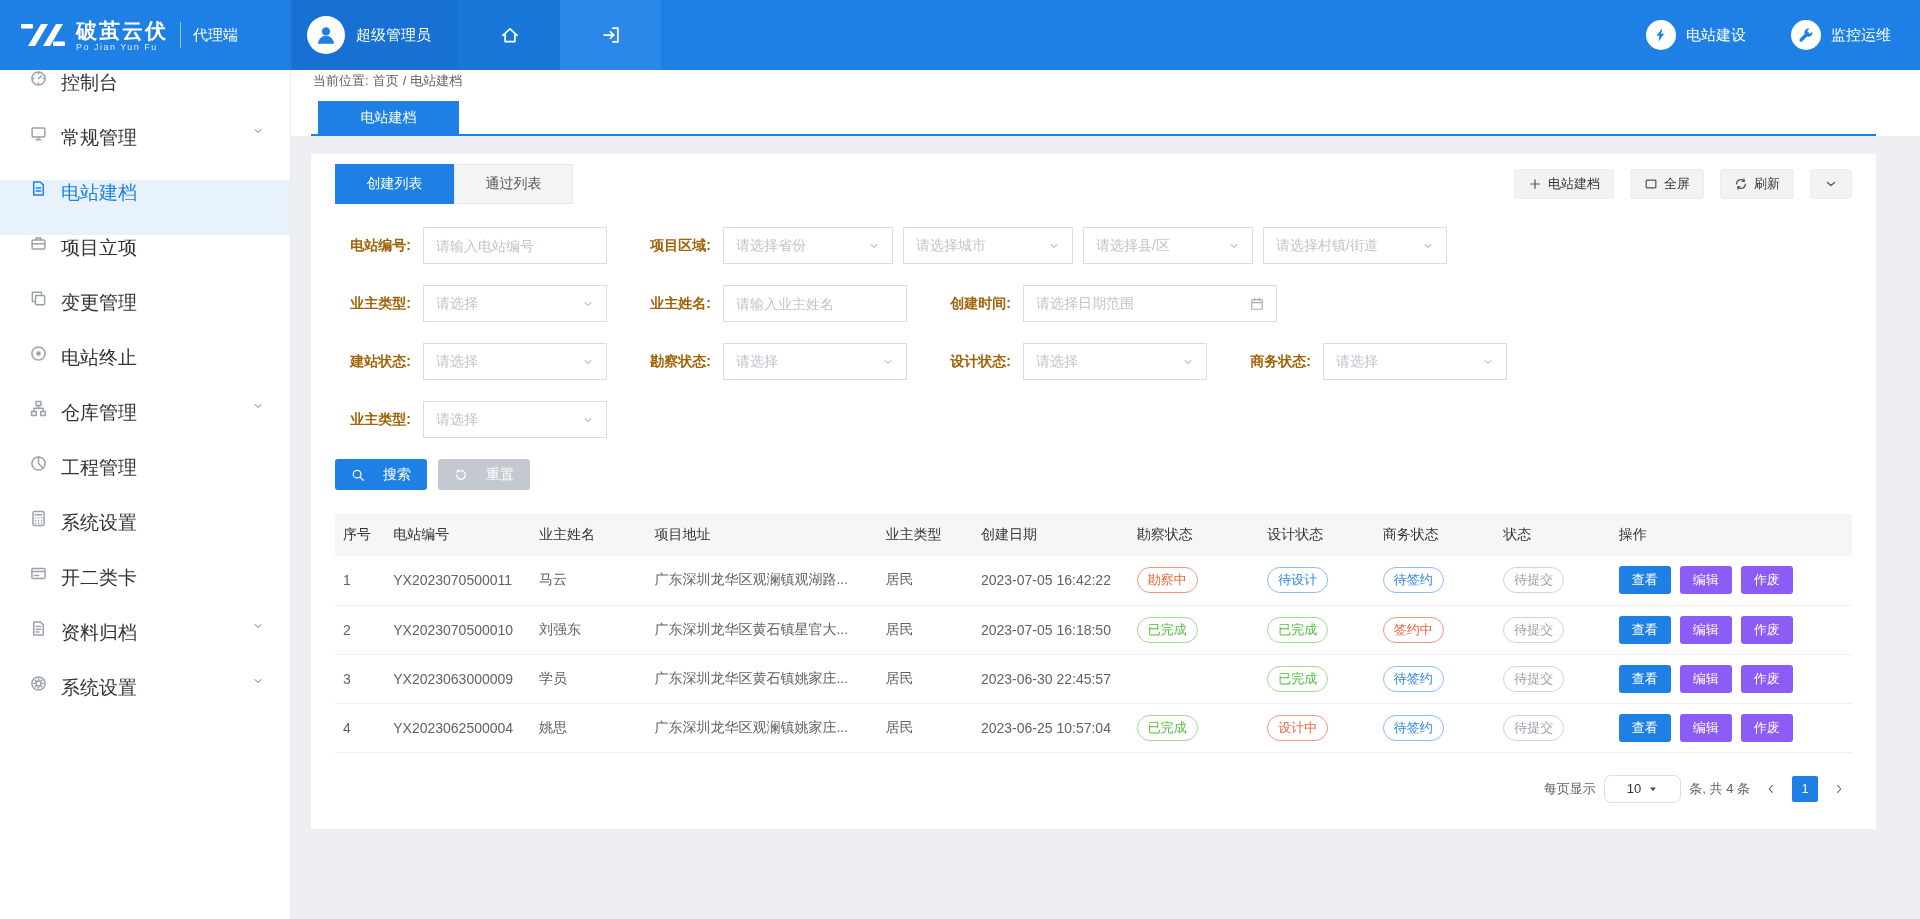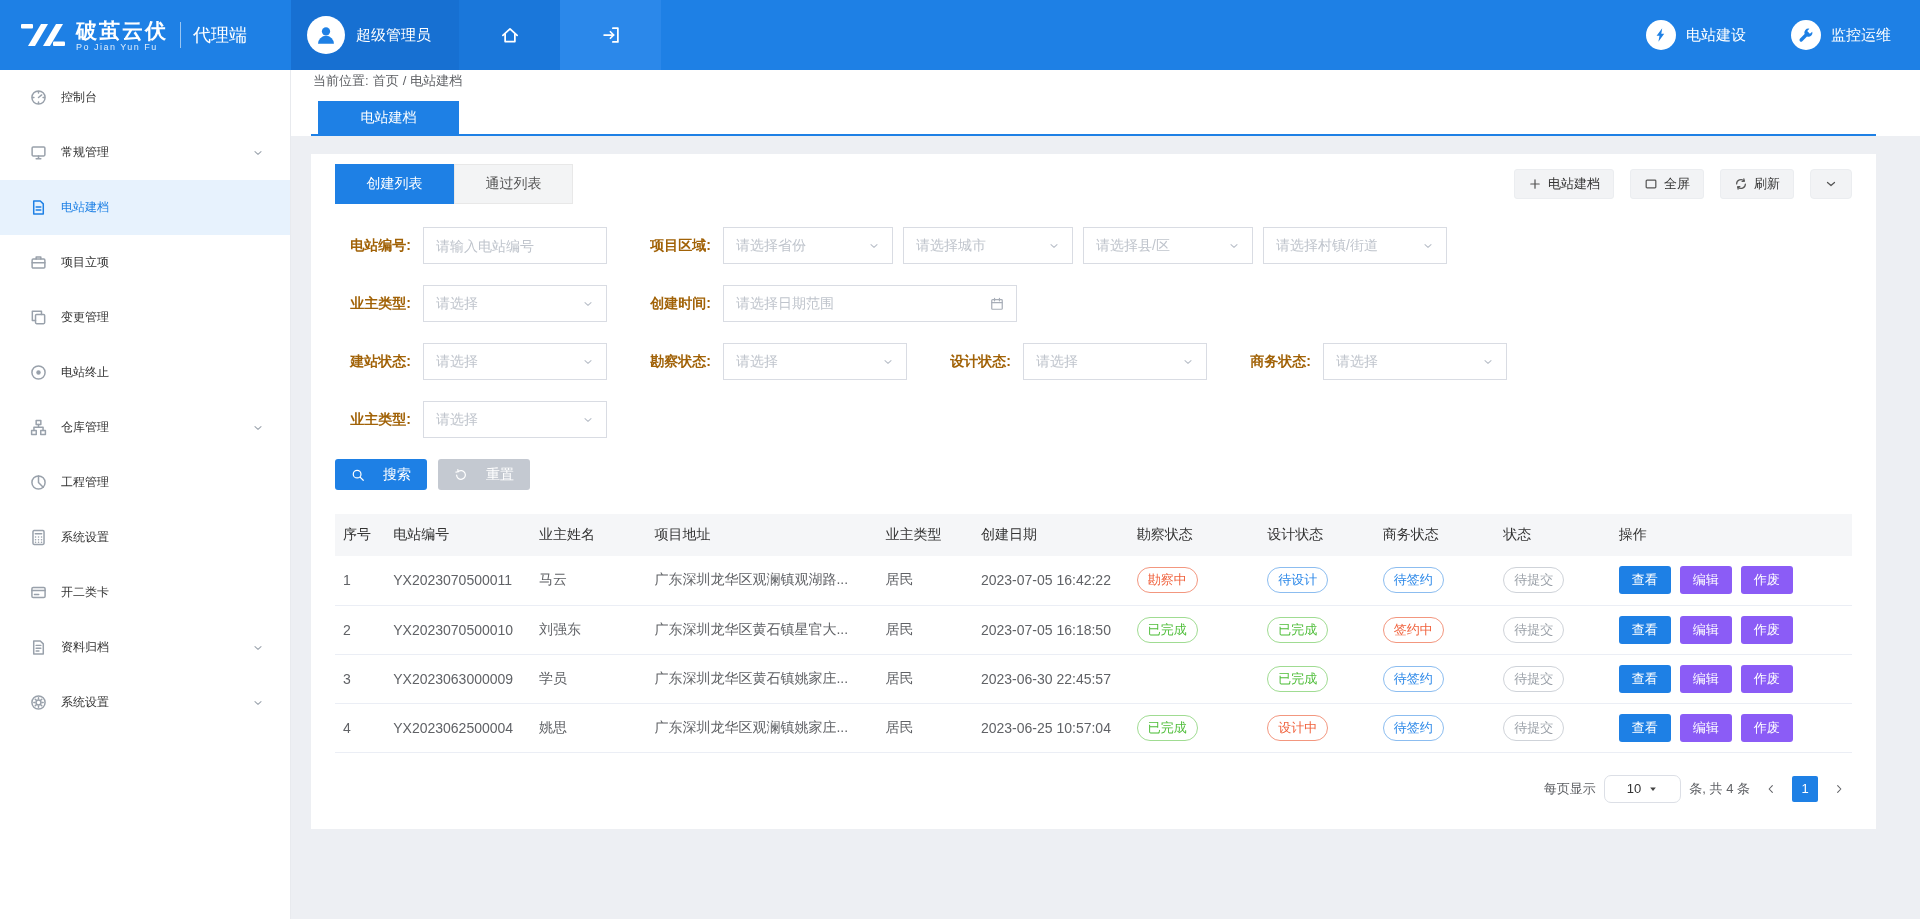--- a/index.html
+++ b/index.html
@@ -13,36 +13,36 @@
 .i20{width:20px;height:20px;display:inline-flex}
 .i22{width:22px;height:22px;display:inline-flex}
 
 
 .header{position:absolute;top:0;left:0;width:1920px;height:70px;background:#1e80e5;display:flex;align-items:stretch;color:#fff;z-index:10}
 .logo-area{width:291px;display:flex;align-items:center;padding-left:20px}
 .logo-mark{width:46px;height:32px;display:inline-flex;margin-right:10px}
 .brand-title{font-size:21px;font-weight:bold;letter-spacing:2px;line-height:23px}
 .brand-sub{font-size:9px;letter-spacing:1.5px;opacity:.85}
 .brand-divider{width:1px;height:26px;background:rgba(255,255,255,.55);margin:0 12px}
-.brand-portal{font-size:18px}
+.brand-portal{font-size:15px}
 .user-seg{width:168px;background:#1770d2;display:flex;align-items:center;gap:11px;padding-left:16px;cursor:pointer}
 .avatar{width:38px;height:38px;border-radius:50%;background:#fff;color:#1e80e5;display:flex;align-items:center;justify-content:center}
 .user-name{font-size:15px;white-space:nowrap}
 .hseg{width:101px;display:flex;align-items:center;justify-content:center;cursor:pointer}
 .home-seg{background:#1a77da}
 .exit-seg{background:#2b88ea}
 .h-spacer{flex:1}
 .modules{display:flex;align-items:center;gap:45px;margin-right:29px}
 .module{display:flex;align-items:center;gap:10px;cursor:pointer}
 .module-icon{width:30px;height:30px;border-radius:50%;background:#fff;color:#1e80e5;display:flex;align-items:center;justify-content:center}
 .module-label{font-size:15px;white-space:nowrap}
 
 
 .sidebar{position:absolute;top:70px;left:0;width:291px;height:849px;background:#fff;border-right:1px solid #e8eaee}
-.side-item{height:55px;display:flex;align-items:center;padding:0 26px 0 30px;cursor:pointer;color:#333;font-size:12px}
+.side-item{height:55px;display:flex;padding:0 26px 0 30px;cursor:pointer;color:#333;font-size:19px}
 .side-item .s-icon{width:17px;height:17px;margin-right:14px;color:#99a1ab;display:inline-flex;flex:none}
 .side-item .s-label{white-space:nowrap}
 .side-item.active{background:#e7f2fd;color:#1e80e5}
 .side-item.active .s-icon{color:#1e80e5}
 .s-chevron{width:12px;height:12px;margin-left:auto;color:#99a1ab;display:inline-flex}
 
 
 .main{position:absolute;left:291px;top:70px;width:1629px;height:849px}
 .top-strip{background:#fff;padding-top:2px}
 .breadcrumb{font-size:13px;color:#606266;padding-left:22px;line-height:18px}
@@ -416,22 +416,26 @@
             <div class="ctrl sel" style="width:184px">
               <span class="ph">请选择</span>
               <span class="chev i12">
                 <svg class="svgi" viewBox="0 0 16 16" fill="none" stroke="currentColor" stroke-width="1.4" stroke-linecap="round" stroke-linejoin="round">
                   <path d="M4 6.2l4 3.6 4-3.6"></path>
                 </svg>
               </span>
             </div>
           </div>
           <div class="fgroup labeled">
+            <span class="flabel">业主姓名:</span>
+            <input class="ctrl tinput" style="width: 184px;" placeholder="请输入业主姓名">
+          </div>
+          <div class="fgroup labeled">
             <span class="flabel">创建时间:</span>
-            <div class="ctrl datebox" style="width:294px">
+            <div class="ctrl datebox" style="width:254px">
               <span class="ph">请选择日期范围</span>
               <span class="cal i14">
                 <svg class="svgi" viewBox="0 0 16 16" fill="none" stroke="currentColor" stroke-width="1.4" stroke-linecap="round" stroke-linejoin="round">
                   <rect x="2" y="3" width="12" height="11" rx="1"></rect>
                   <path d="M2 6.4h12M5.2 1.6v2.8M10.8 1.6v2.8"></path>
                 </svg>
               </span>
             </div>
           </div>
         </div>

